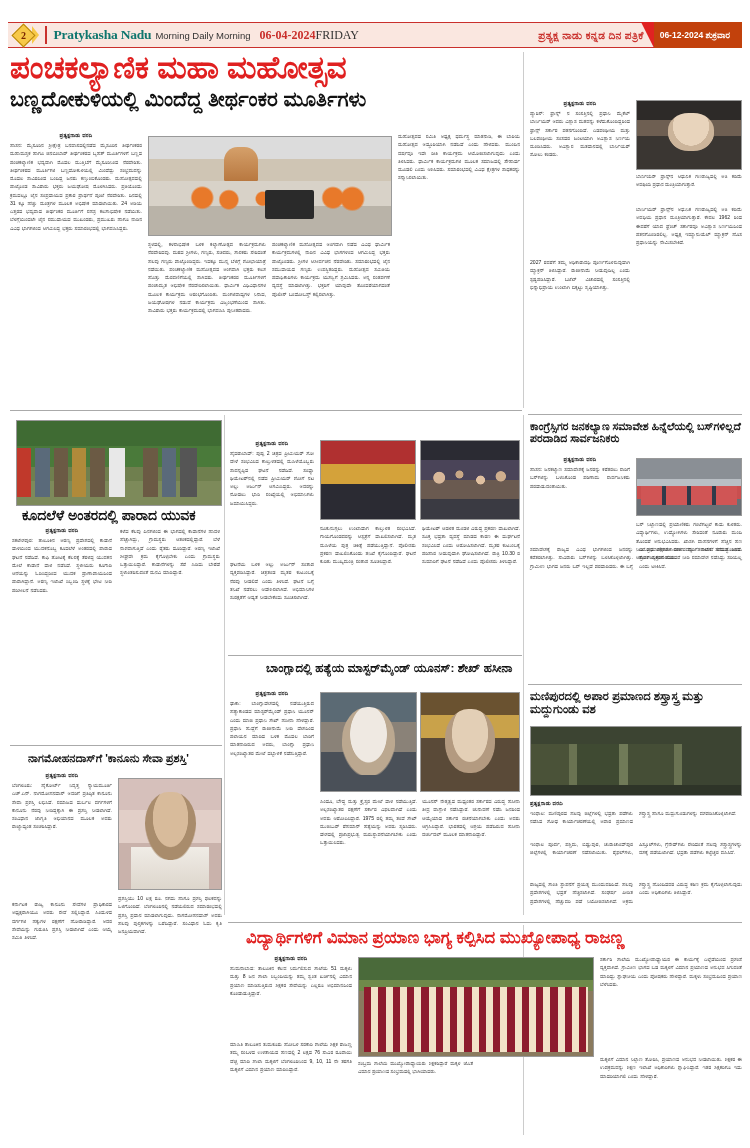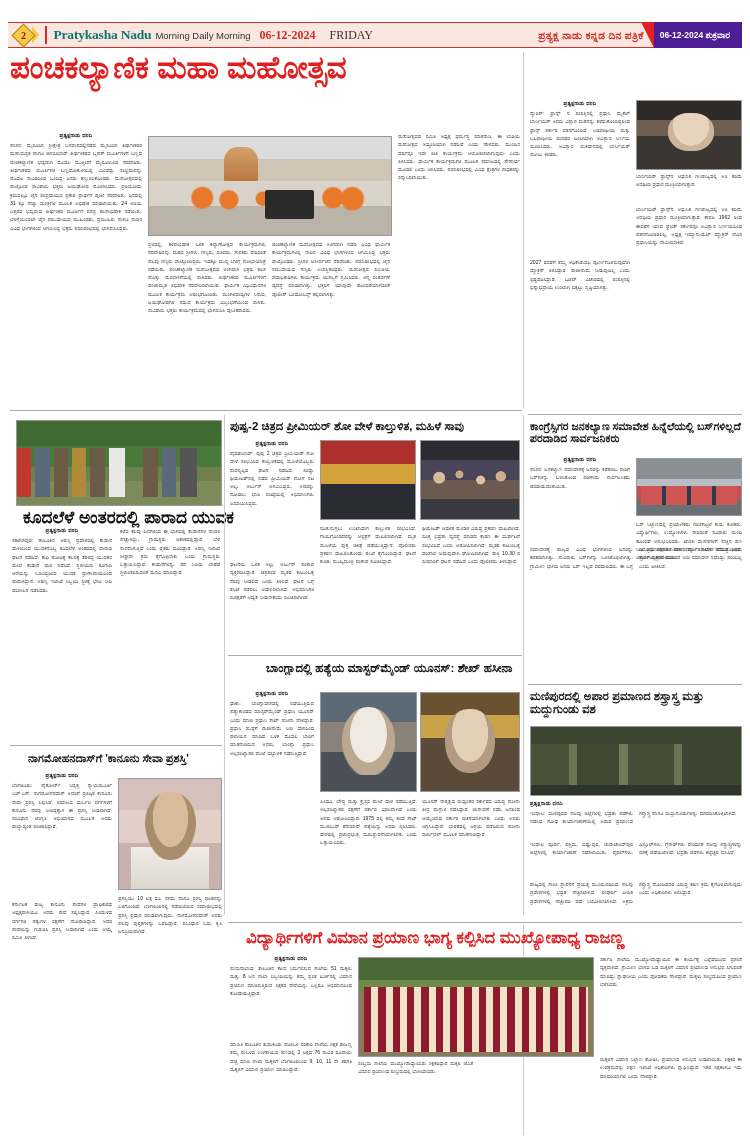--- a/index.html
+++ b/index.html
@@ -38,28 +38,28 @@
   .brand{
     font-family:"Liberation Serif", serif; font-weight:bold; font-size:13.5px;
     color:#0f766e; letter-spacing:-0.2px;
   }
   .brand-sub{ font-size:9.5px; color:#333; margin-left:4px; }
   .mast-date{
     font-family:"Liberation Serif", serif; font-weight:bold; font-size:12px;
     color:#c9302c; margin-left:9px;
   }
   .mast-day{
-    font-family:"Liberation Serif", serif; font-size:12px; color:#333; margin-left:14px;
+    font-family:"Liberation Serif", serif; font-size:12px; color:#333; margin-left:0;
   }
   .mast-kn{
     margin-left:auto; font-size:10.5px; color:#c9302c; font-weight:bold;
     padding-right:10px; letter-spacing:0.3px;
   }
   .mast-redtab{
-    background:#4c1d95; color:#fff; font-size:8.5px; font-weight:bold;
+    background:#c2410c; color:#fff; font-size:8.5px; font-weight:bold;
     height:26px; display:flex; align-items:center; padding:0 12px 0 6px;
     position:relative;
   }
   .mast-redtab:before{
     content:""; position:absolute; left:-13px; top:0; width:0;height:0;
     border-top:26px solid #e02222; border-left:13px solid transparent;
   }
 
   
   .hl-main{
@@ -212,29 +212,30 @@
   <div class="masthead">
     <div class="page-badge">
       <div class="badge-tail"></div>
       <div class="badge-diamond">
         <span class="badge-num">2</span>
       </div>
     </div>
     <div class="mast-div"></div>
     <span class="brand">Pratykasha Nadu</span>
     <span class="brand-sub">Morning Daily Morning</span>
-    <span class="mast-date">06-12-2024</span>
+    <span class="mast-date">06-04-2024</span>
     <span class="mast-day">FRIDAY</span>
     <span class="mast-kn">ಪ್ರತ್ಯಕ್ಷ ನಾಡು ಕನ್ನಡ ದಿನ ಪತ್ರಿಕೆ</span>
     <div class="mast-redtab">
       <span>06-12-2024 ಶುಕ್ರವಾರ</span>
     </div>
   </div>
 
   <div class="hl-main">ಪಂಚಕಲ್ಯಾಣಿಕ ಮಹಾ ಮಹೋತ್ಸವ</div>
+  <div class="hl-sub">ಬಣ್ಣದೋಕುಳಿಯಲ್ಲಿ ಮಿಂದೆದ್ದ ತೀರ್ಥಂಕರ ಮೂರ್ತಿಗಳು</div>
 
   <div class="rule-v" style="left:523px; top:52px; height:356px;"></div>
   <div class="rule-v" style="left:523px; top:415px; height:500px;"></div>
   <div class="rule-v" style="left:523px; top:925px; height:210px;"></div>
 
   <div class="rule-thin" style="left:10px; top:410px; width:512px;"></div>
 
   <div style="position:absolute; left:10px; top:132px; width:132px;">
     <div class="byline">ಪ್ರತ್ಯಕ್ಷನಾಡು ವರದಿ</div>
     <div class="col-text">ಹಾಸನ: ಮೈಸೂರಿನ ಶ್ರೀಕ್ಷೇತ್ರ ಬನವಾಸದಲ್ಲಿನಡೆದ ಮೈಸೂರಿನ ತೀರ್ಥಂಕರರ ಮಹಾಮಸ್ತಕ ಹಾಗೂ ಜಿನಬಿಂಬಾರ್ ತೀರ್ಥಂಕರದ ಬೃಹತ್ ಮೂರ್ತಿಗಳಿಗೆ ಬಣ್ಣದ ಪಂಚಕಲ್ಯಾಣಿಕ ಭವ್ಯವಾಗಿ ಮೊದಲ ಮುತ್ತಿಬೆಗೆ ಮೈಸೂರಿನಿಂದ ನೆರವೇರಿತು. ತೀರ್ಥಂಕರದ ಮೂರ್ತಿಗಳ ಬಣ್ಣದೋಕುಳಿಯಲ್ಲಿ ಮಿಂದೆದ್ದು ಸಂಭ್ರಮವನ್ನು ಮೊದಲ ಸಾವಿರದಿಂದ ಬಂದಿದ್ದ ಜನರು ಕಣ್ತುಂಬಿಕೊಂಡರು. ಮಹೋತ್ಸವದಲ್ಲಿ ಪಾಲ್ಗೊಂಡ ಸಾವಿರಾರು ಭಕ್ತರು ಜಯಘೋಷ ಮೊಳಗಿಸಿದರು. ಪ್ರತಿಯೊಂದು ಕ್ರಮದಲ್ಲೂ ಜೈನ ಸಂಪ್ರದಾಯದ ಪ್ರಕಾರ ಪ್ರಾರ್ಥನೆ ಪೂಜೆ ನೆರವೇರಿತು. ದಿನದಲ್ಲಿ 31 ಕ್ಕೂ ಹೆಚ್ಚು ಮಂತ್ರಗಳ ಮೂಲಕ ಅಭಿಷೇಕ ಮಾಡಲಾಯಿತು. 24 ಅಡಿಯ ಎತ್ತರದ ಭವ್ಯವಾದ ತೀರ್ಥಂಕರ ಮೂರ್ತಿಗೆ ಸಹಸ್ರ ಕಲಶಾಭಿಷೇಕ ನಡೆಯಿತು. ಬೆಳಗ್ಗೆಯಿಂದಲೇ ಜೈನ ಸಮುದಾಯದ ಮುಖಂಡರು, ಪ್ರಮುಖರು ಹಾಗೂ ನಾಡಿನ ವಿವಿಧ ಭಾಗಗಳಿಂದ ಆಗಮಿಸಿದ್ದ ಭಕ್ತರು ಸಮಾರಂಭದಲ್ಲಿ ಭಾಗವಹಿಸಿದ್ದರು.</div>
@@ -295,33 +296,32 @@
     <div class="col-text" style="column-count:2; column-gap:6px;">ಇಂಫಾಲ: ಮಣಿಪುರದ ಹಲವು ಜಿಲ್ಲೆಗಳಲ್ಲಿ ಭದ್ರತಾ ಪಡೆಗಳು ನಡೆಸಿದ ಶೋಧ ಕಾರ್ಯಾಚರಣೆಯಲ್ಲಿ ಅಪಾರ ಪ್ರಮಾಣದ ಶಸ್ತ್ರಾಸ್ತ್ರ ಹಾಗೂ ಮದ್ದುಗುಂಡುಗಳನ್ನು ವಶಪಡಿಸಿಕೊಳ್ಳಲಾಗಿದೆ.</div>
   </div>
   <div style="position:absolute; left:530px; top:840px; width:212px;">
     <div class="col-text" style="column-count:2; column-gap:6px;">ಇಂಫಾಲ ಪೂರ್ವ, ಪಶ್ಚಿಮ, ಬಿಷ್ಣುಪುರ, ಚುರಾಚಾಂದ್‌ಪುರ ಜಿಲ್ಲೆಗಳಲ್ಲಿ ಕಾರ್ಯಾಚರಣೆ ನಡೆಸಲಾಯಿತು. ರೈಫಲ್‌ಗಳು, ಪಿಸ್ತೂಲ್‌ಗಳು, ಗ್ರೆನೇಡ್‌ಗಳು ಸೇರಿದಂತೆ ಹಲವು ಶಸ್ತ್ರಾಸ್ತ್ರಗಳನ್ನು ವಶಕ್ಕೆ ಪಡೆಯಲಾಗಿದೆ. ಭದ್ರತಾ ಪಡೆಗಳು ಕಟ್ಟೆಚ್ಚರ ವಹಿಸಿವೆ.</div>
   </div>
   <div style="position:absolute; left:530px; top:880px; width:212px;">
     <div class="col-text" style="column-count:2; column-gap:6px;">ರಾಜ್ಯದಲ್ಲಿ ಶಾಂತಿ ಸ್ಥಾಪನೆಗೆ ಪ್ರಯತ್ನ ಮುಂದುವರಿದಿದೆ. ಹಲವು ಪ್ರದೇಶಗಳಲ್ಲಿ ಭದ್ರತೆ ಹೆಚ್ಚಿಸಲಾಗಿದೆ. ಸಂಘರ್ಷ ಪೀಡಿತ ಪ್ರದೇಶಗಳಲ್ಲಿ ಹೆಚ್ಚುವರಿ ಪಡೆ ನಿಯೋಜಿಸಲಾಗಿದೆ. ಅಕ್ರಮ ಶಸ್ತ್ರಾಸ್ತ್ರ ಹೊಂದಿದವರ ವಿರುದ್ಧ ಕಠಿಣ ಕ್ರಮ ಕೈಗೊಳ್ಳಲಾಗುವುದು ಎಂದು ಅಧಿಕಾರಿಗಳು ತಿಳಿಸಿದ್ದಾರೆ.</div>
   </div>
 
   <div class="photo ph-men" style="position:absolute; left:16px; top:420px; width:206px; height:86px;"></div>
-  <div class="sec-hl" style="position:absolute; left:22px; top:508px; width:212px; font-size:17px; text-align:right;">ಕೂದಲೆಳೆ ಅಂತರದಲ್ಲಿ ಪಾರಾದ ಯುವಕ</div>
+  <div class="sec-hl" style="position:absolute; left:22px; top:508px; width:212px; font-size:14px; text-align:left;">ಕೂದಲೆಳೆ ಅಂತರದಲ್ಲಿ ಪಾರಾದ ಯುವಕ</div>
   <div style="position:absolute; left:12px; top:527px; width:100px;">
     <div class="byline">ಪ್ರತ್ಯಕ್ಷನಾಡು ವರದಿ</div>
     <div class="col-text">ಸಕಲೇಶಪುರ: ತಾಲೂಕಿನ ಅರಣ್ಯ ಪ್ರದೇಶದಲ್ಲಿ ಕಾಡಾನೆ ದಾಳಿಯಿಂದ ಯುವಕನೊಬ್ಬ ಕೂದಲೆಳೆ ಅಂತರದಲ್ಲಿ ಪಾರಾದ ಘಟನೆ ನಡೆದಿದೆ. ಕಾಫಿ ತೋಟಕ್ಕೆ ಕೆಲಸಕ್ಕೆ ತೆರಳಿದ್ದ ಯುವಕನ ಮೇಲೆ ಕಾಡಾನೆ ದಾಳಿ ನಡೆಸಿದೆ. ಸ್ಥಳೀಯರು ಕೂಗಾಡಿ ಆನೆಯನ್ನು ಓಡಿಸಿದ್ದರಿಂದ ಯುವಕ ಪ್ರಾಣಾಪಾಯದಿಂದ ಪಾರಾಗಿದ್ದಾನೆ. ಅರಣ್ಯ ಇಲಾಖೆ ಸಿಬ್ಬಂದಿ ಸ್ಥಳಕ್ಕೆ ಭೇಟಿ ನೀಡಿ ಪರಿಶೀಲನೆ ನಡೆಸಿದರು.</div>
   </div>
   <div style="position:absolute; left:120px; top:527px; width:100px;">
     <div class="col-text">ಕಳೆದ ಕೆಲವು ದಿನಗಳಿಂದ ಈ ಭಾಗದಲ್ಲಿ ಕಾಡಾನೆಗಳ ಹಾವಳಿ ಹೆಚ್ಚಾಗಿದ್ದು, ಗ್ರಾಮಸ್ಥರು ಆತಂಕದಲ್ಲಿದ್ದಾರೆ. ಬೆಳೆ ನಾಶವಾಗುತ್ತಿದೆ ಎಂದು ರೈತರು ದೂರಿದ್ದಾರೆ. ಅರಣ್ಯ ಇಲಾಖೆ ಶೀಘ್ರವೇ ಕ್ರಮ ಕೈಗೊಳ್ಳಬೇಕು ಎಂದು ಗ್ರಾಮಸ್ಥರು ಒತ್ತಾಯಿಸಿದ್ದಾರೆ. ಕಾಡಾನೆಗಳನ್ನು ಸೆರೆ ಹಿಡಿದು ಬೇರೆಡೆ ಸ್ಥಳಾಂತರಿಸುವಂತೆ ಮನವಿ ಮಾಡಿದ್ದಾರೆ.</div>
   </div>
 
   <div class="rule-v" style="left:224px; top:415px; height:500px;"></div>
   <div class="rule-v" style="left:224px; top:745px; height:170px;"></div>
 
-  <div class="sec-hl" style="position:absolute; left:230px; top:420px; width:290px; font-size:11.5px;">ಪುಷ್ಪ-2 ಚಿತ್ರದ ಪ್ರೀಮಿಯರ್ ಶೋ ವೇಳೆ ಕಾಲ್ತುಳಿತ, ಮಹಿಳೆ ಸಾವು</div>
   <div style="position:absolute; left:230px; top:440px; width:84px;">
     <div class="byline">ಪ್ರತ್ಯಕ್ಷನಾಡು ವರದಿ</div>
     <div class="col-text">ಹೈದರಾಬಾದ್: ಪುಷ್ಪ 2 ಚಿತ್ರದ ಪ್ರೀಮಿಯರ್ ಶೋ ವೇಳೆ ಸಂಭವಿಸಿದ ಕಾಲ್ತುಳಿತದಲ್ಲಿ ಮಹಿಳೆಯೊಬ್ಬರು ಸಾವನ್ನಪ್ಪಿದ ಘಟನೆ ನಡೆದಿದೆ. ಸಂಧ್ಯಾ ಥಿಯೇಟರ್‌ನಲ್ಲಿ ನಡೆದ ಪ್ರೀಮಿಯರ್ ಶೋಗೆ ನಟ ಅಲ್ಲು ಅರ್ಜುನ್ ಆಗಮಿಸಿದ್ದರು. ಅವರನ್ನು ನೋಡಲು ಭಾರಿ ಸಂಖ್ಯೆಯಲ್ಲಿ ಅಭಿಮಾನಿಗಳು ಜಮಾಯಿಸಿದ್ದರು.</div>
   </div>
   <div class="photo ph-poster" style="position:absolute; left:320px; top:440px; width:96px; height:80px;"></div>
   <div class="photo ph-crowd" style="position:absolute; left:420px; top:440px; width:100px; height:80px;"></div>
   <div style="position:absolute; left:320px; top:524px; width:96px;">
     <div class="col-text">ನೂಕುನುಗ್ಗಲು ಉಂಟಾದಾಗ ಕಾಲ್ತುಳಿತ ಸಂಭವಿಸಿದೆ. ಗಾಯಗೊಂಡವರನ್ನು ಆಸ್ಪತ್ರೆಗೆ ದಾಖಲಿಸಲಾಗಿದೆ. ಮೃತ ಮಹಿಳೆಯ ಪುತ್ರ ಚಿಕಿತ್ಸೆ ಪಡೆಯುತ್ತಿದ್ದಾನೆ. ಪೊಲೀಸರು ಪ್ರಕರಣ ದಾಖಲಿಸಿಕೊಂಡು ತನಿಖೆ ಕೈಗೊಂಡಿದ್ದಾರೆ. ಘಟನೆ ಕುರಿತು ಮುಖ್ಯಮಂತ್ರಿ ಸಂತಾಪ ಸೂಚಿಸಿದ್ದಾರೆ.</div>
   </div>
   <div style="position:absolute; left:422px; top:524px; width:98px;">

